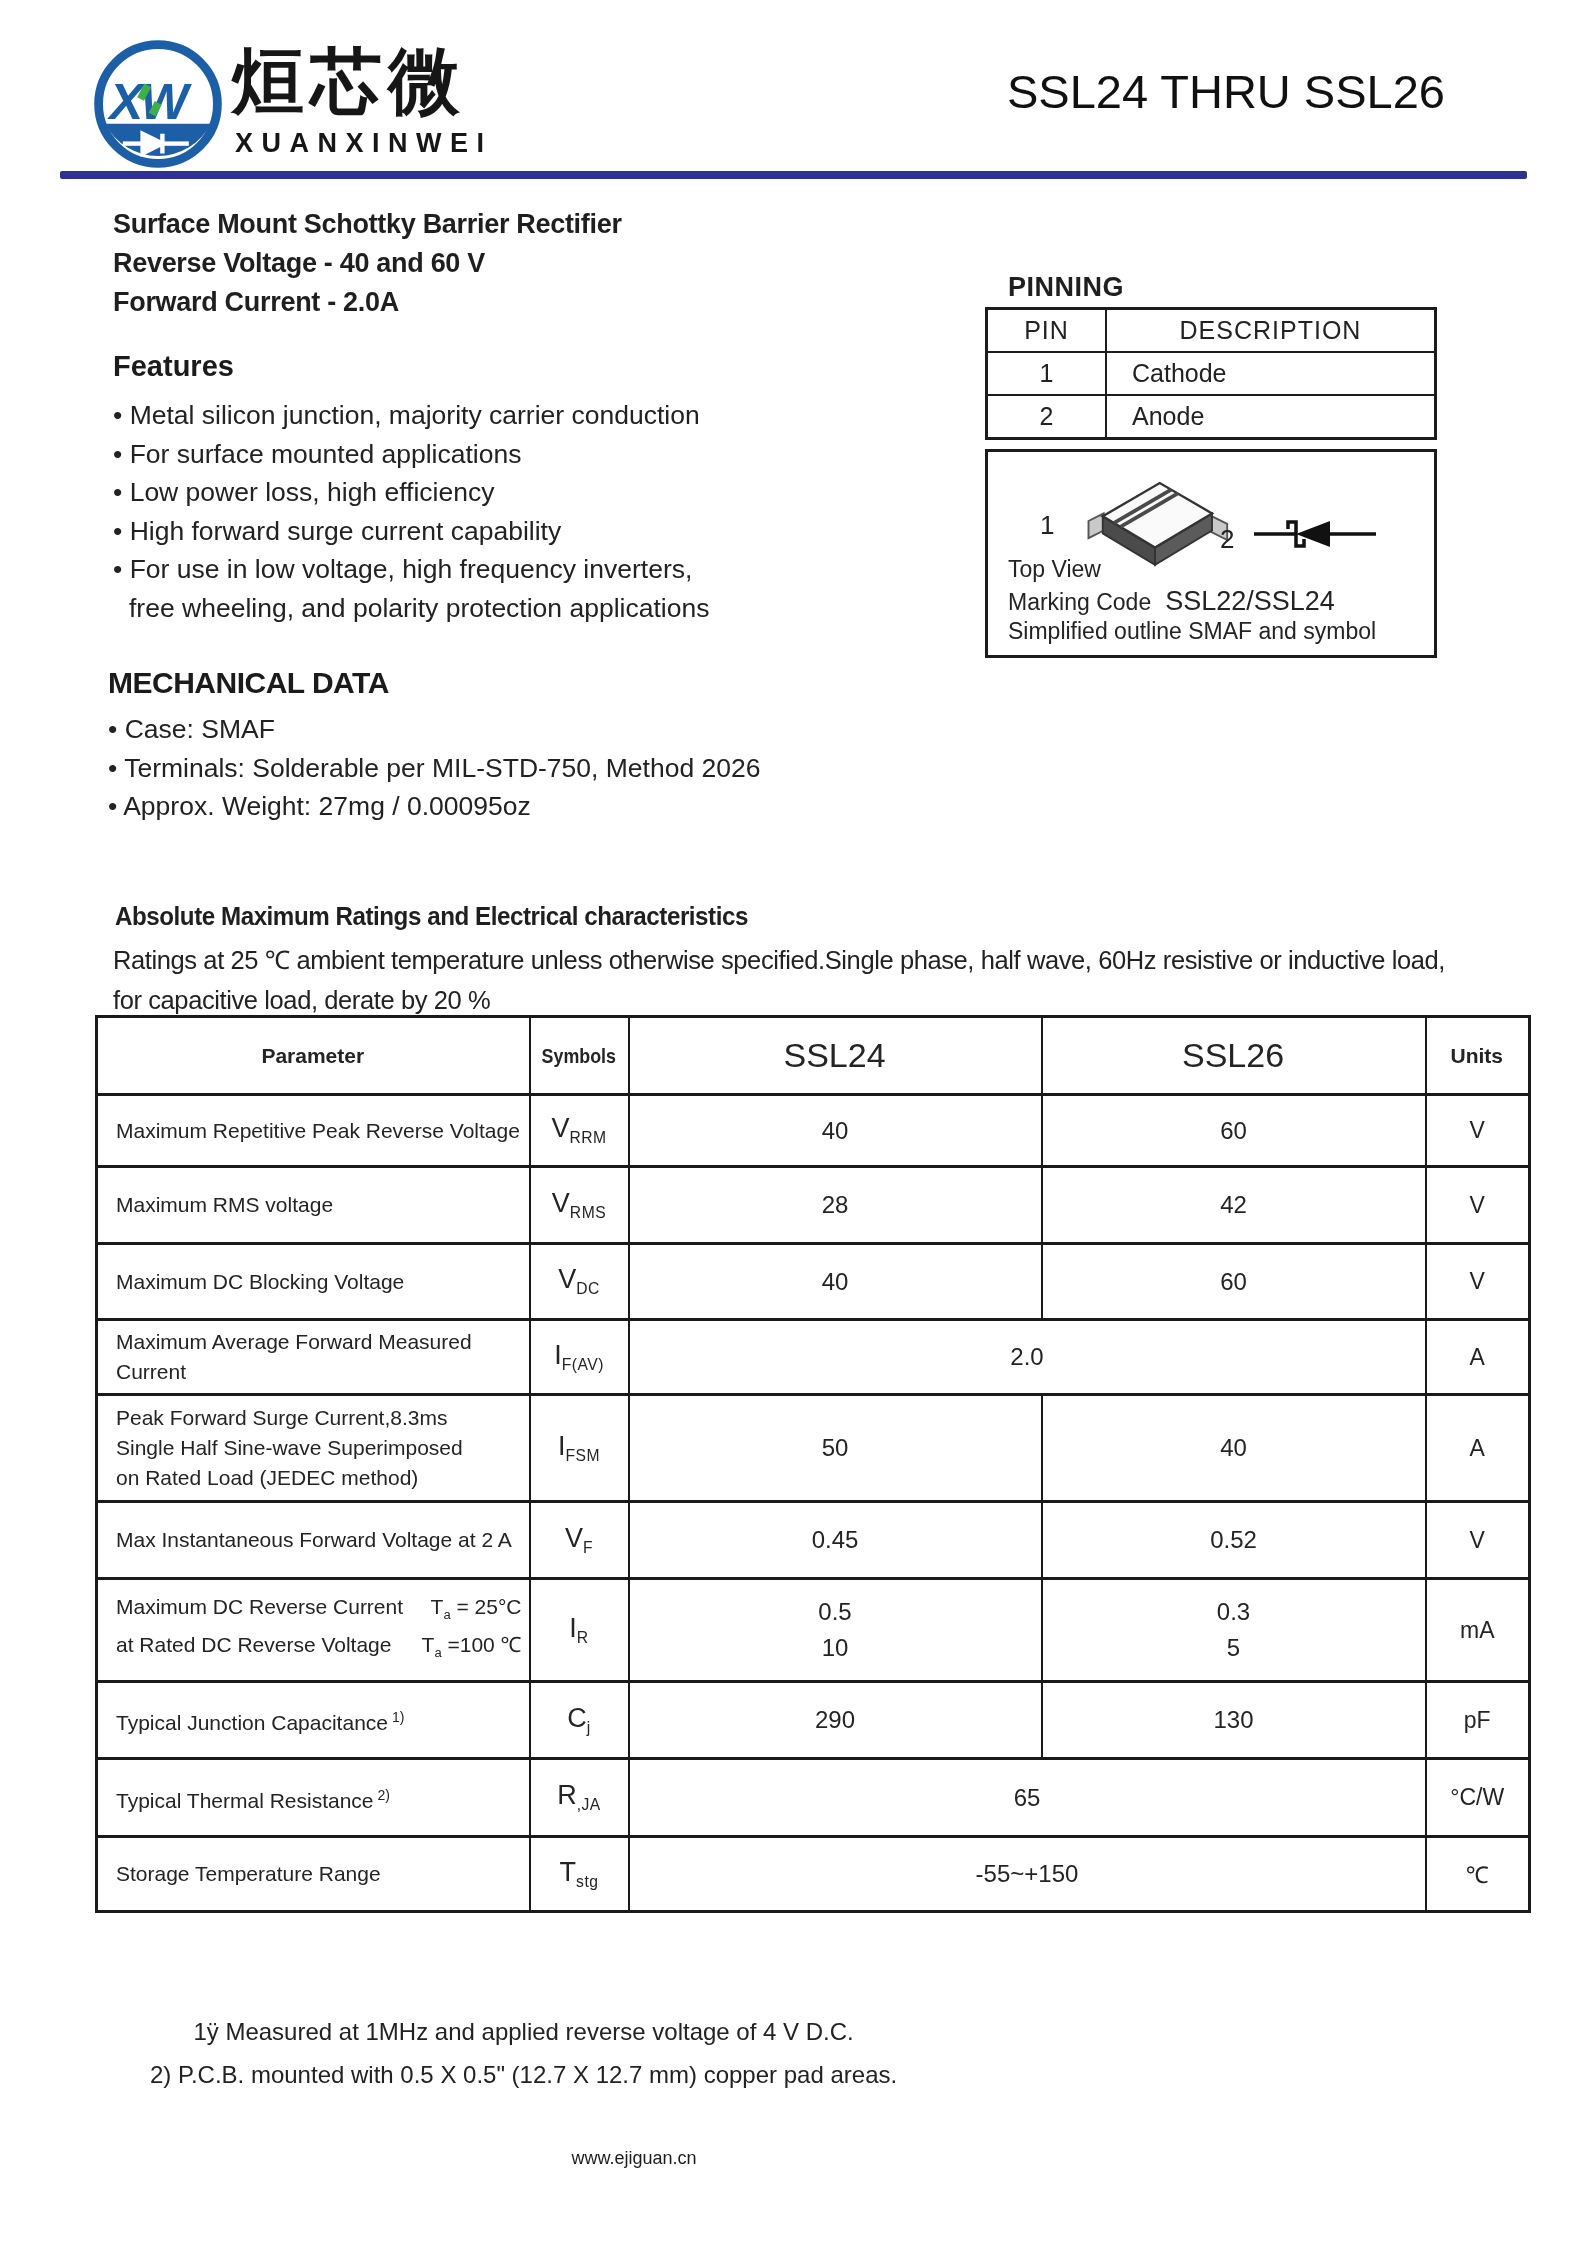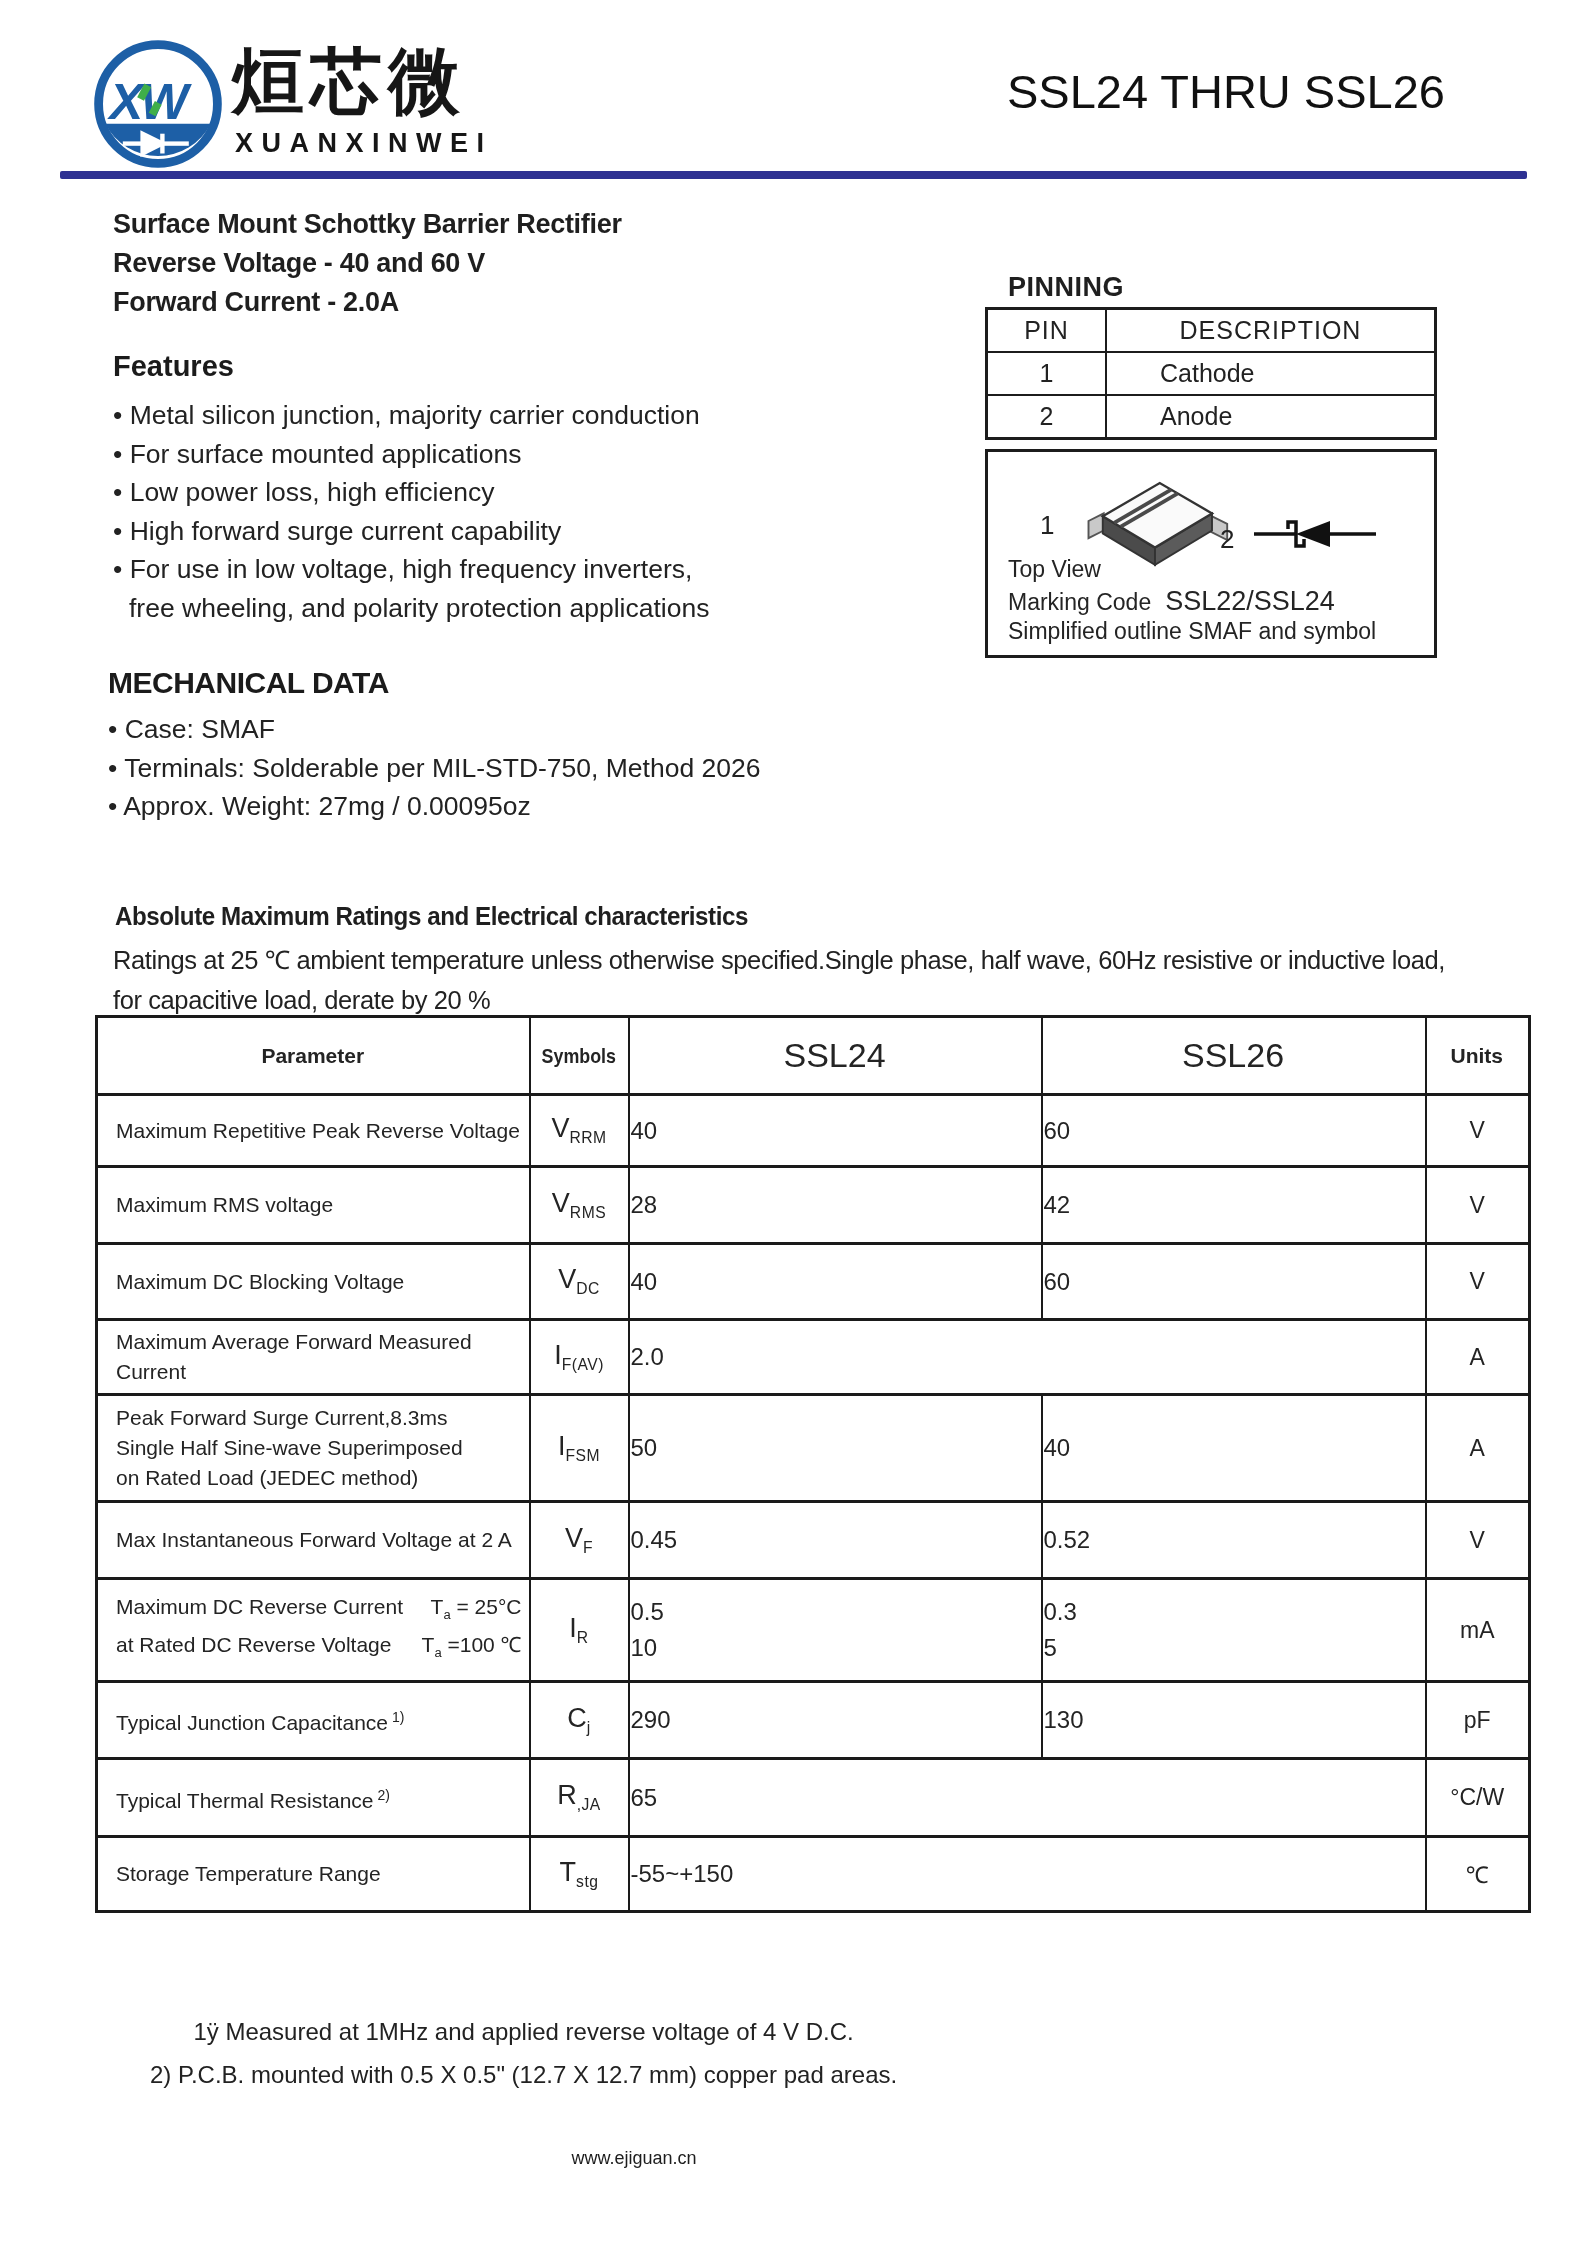--- a/index.html
+++ b/index.html
@@ -28,21 +28,21 @@
   .mech-list{left:108px; top:710px;}
   .bullet::before{content:"• "; }
   .nobullet{padding-left:16px;}
 
   
   .pinning-h{left:1008px; top:272px; font-size:27px; font-weight:bold; letter-spacing:0.5px;}
   table{border-collapse:collapse;}
   .pin-table{left:985px; top:307px; width:452px; table-layout:fixed; border:3px solid #1c1c1c;}
   .pin-table td{border:2px solid #1c1c1c; height:39px; font-size:25px; color:#222;}
   .pin-table .c1{width:115px; text-align:center;}
-  .pin-table .c2 .pad{padding-left:52px;}
+  .pin-table .c2 .pad{padding-left:24px;}
   .pin-table .hdr{text-align:center; letter-spacing:1px;}
 
   
   .pkg-box{left:985px; top:449px; width:452px; height:209px; border:3px solid #1c1c1c; box-sizing:border-box;}
   .pkg-num{font-size:26px; color:#222;}
   .pkg-line{left:20px; font-size:23px; color:#242424;}
   .marking-code{font-size:27px; margin-left:14px;}
 
   
   .amr-h{left:115px; top:901px; font-size:26px; font-weight:bold; letter-spacing:-0.5px; transform:scaleX(.93); transform-origin:left;}
@@ -51,21 +51,21 @@
   
   .ratings-table{left:95px; top:1015px; width:1433px; table-layout:fixed; border:3px solid var(--border);}
   .ratings-table td{
     border-left:2px solid var(--border); border-right:2px solid var(--border);
     border-top:3px solid var(--border); border-bottom:3px solid var(--border);
     vertical-align:middle; color:#242424;
   }
   .ratings-table .param{padding-left:18px; font-size:21px; line-height:30px;}
   .ratings-table .sym{text-align:center; font-size:27px;}
   .ratings-table .sym sub{font-size:0.58em; letter-spacing:0.5px;}
-  .ratings-table .val{font-size:24px;}
+  .ratings-table .val{text-align:center; font-size:24px;}
   .ratings-table .unit{text-align:center; font-size:23px;}
   .ratings-table .th{font-weight:bold; text-align:center; font-size:21px; padding-left:0;}
   .ratings-table .th-big{font-weight:normal; font-size:34px;}
   .condense{display:inline-block; transform:scaleX(.85); transform-origin:center;}
   .condline{display:flex; justify-content:space-between; padding-right:6px; align-items:baseline;}
   .cond{font-size:21px; white-space:nowrap;}
   .cond sub{font-size:0.62em;}
   sup.note-ref{font-size:14px; vertical-align:super; margin-left:4px;}
   .stackv div{line-height:36px;}
 

